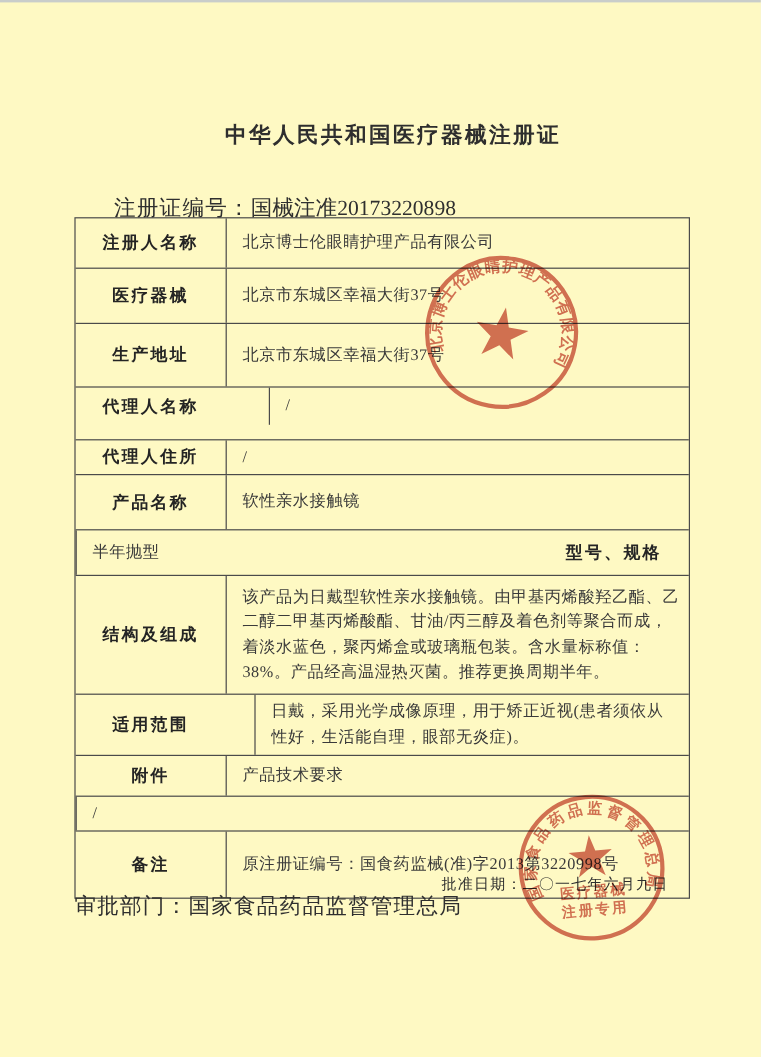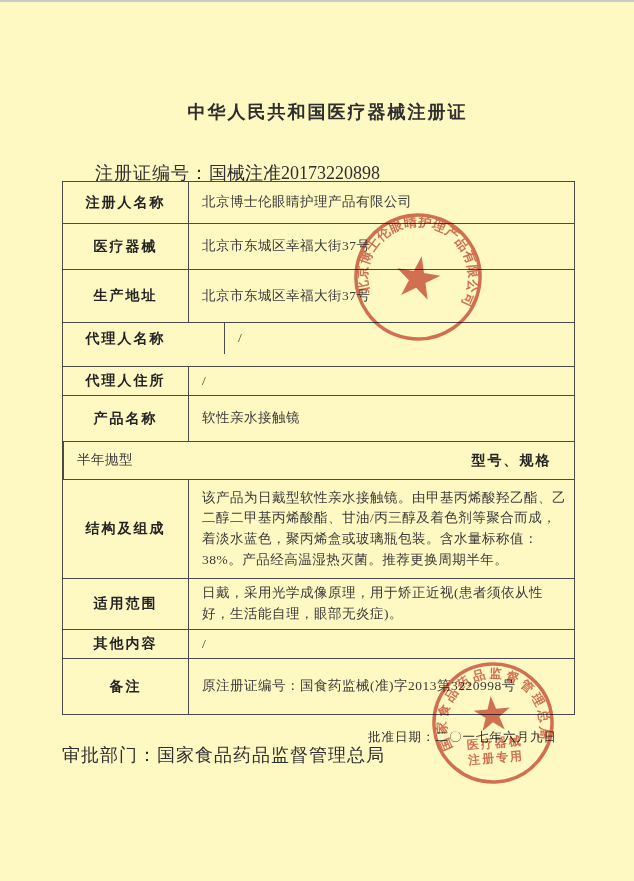--- a/index.html
+++ b/index.html
@@ -27,21 +27,21 @@
     width:125px;flex:0 0 125px;display:flex;align-items:center;justify-content:center;
     font-weight:bold;font-size:14px;color:#242424;letter-spacing:2px;text-align:center;
   }
   .cell.value{
     flex:1;border-left:1px solid #4a4a4a;display:flex;align-items:center;
     padding:4px 8px 4px 13px;font-size:13.5px;line-height:1.52;color:#3a3a3a;
     letter-spacing:0.5px;
   }
   .r1{height:41px;}.r2{height:45px;}.r3{height:52px;}.r4{height:31px;gap:36px;}
   .r5{height:28px;margin-top:12px;}.r6{height:45px;}.r7{height:37px;}.r8{height:98px;}
-  .r9{height:50px;}.r10{height:33px;}.r11{height:28px;}.r12{height:55px;}
+  .r9{height:50px;gap:24px;}.r10{height:33px;}.r11{height:28px;}.r12{height:55px;}
   .footer-left{position:absolute;left:62px;top:743px;font-size:18px;color:#2f2f2f;letter-spacing:1px;}
   .footer-right{position:absolute;left:368px;top:729px;font-size:12.5px;color:#2f2f2f;letter-spacing:1px;}
   .footer-right .line{margin-bottom:11px;}
   .seal{position:absolute;mix-blend-mode:multiply;opacity:0.85;}
   .seal-company{left:352px;top:211px;color:#c95a4f;transform:rotate(10deg);}
   .seal-authority{left:431px;top:661px;color:#c95a4f;transform:rotate(-5deg);}
 </style>
 </head>
 <body>
 
@@ -85,22 +85,25 @@
       <div class="cell label">型号、规格</div>
     </div>
     <div class="row r8">
       <div class="cell label">结构及组成</div>
       <div class="cell value">该产品为日戴型软性亲水接触镜。由甲基丙烯酸羟乙酯、乙二醇二甲基丙烯酸酯、甘油/丙三醇及着色剂等聚合而成，着淡水蓝色，聚丙烯盒或玻璃瓶包装。含水量标称值：38%。产品经高温湿热灭菌。推荐更换周期半年。</div>
     </div>
     <div class="row r9">
       <div class="cell label">适用范围</div>
       <div class="cell value">日戴，采用光学成像原理，用于矫正近视(患者须依从性好，生活能自理，眼部无炎症)。</div>
     </div>
+    <div class="row r10">
+      <div class="cell label">附件</div>
+      <div class="cell value">产品技术要求</div>
+    </div>
     <div class="row r11">
-      <div class="cell label">其他内容</div>
       <div class="cell value">/</div>
     </div>
     <div class="row r12">
       <div class="cell label">备注</div>
       <div class="cell value">原注册证编号：国食药监械(准)字2013第3220998号</div>
     </div>
   </div>
 
   <div class="footer-left">
     <span>审批部门：</span><span>国家食品药品监督管理总局</span>

